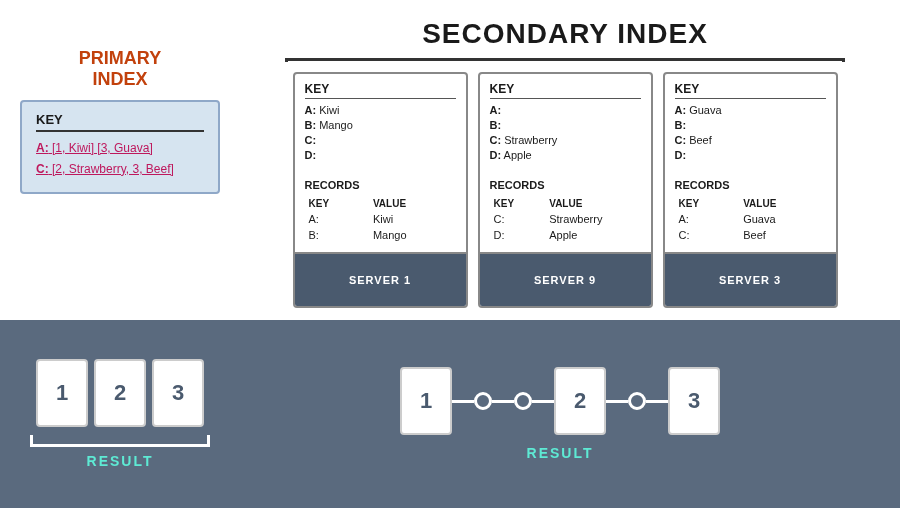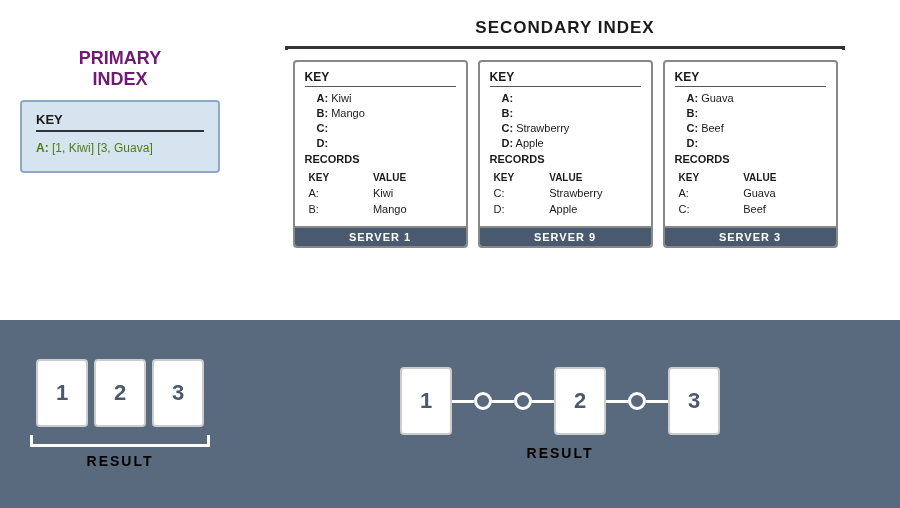--- a/index.html
+++ b/index.html
@@ -35,56 +35,57 @@
       flex-direction: column;
       align-items: center;
       margin-right: 30px;
       margin-top: 30px;
     }
     .primary-index-title {
       font-size: 18px;
       font-weight: bold;
       text-align: center;
       margin-bottom: 10px;
-      color: #701a75;
+      color: #c2410c;
     }
     .primary-card {
       border: 2px solid #8fa8c8;
       background: #d6e4f0;
       border-radius: 4px;
       padding: 10px 14px;
       width: 200px;
     }
     .primary-card .key-header {
       font-weight: bold;
       font-size: 13px;
       border-bottom: 2px solid #333;
       margin-bottom: 8px;
       padding-bottom: 3px;
       color: #1a1a1a;
     }
     .primary-card .key-row {
       font-size: 12px;
-      color: #4d7c0f;
+      color: #be185d;
       margin-bottom: 4px;
       line-height: 1.4;
+      text-decoration: underline;
     }
     .primary-card .key-row span {
       font-weight: bold;
     }
 
     
     .secondary-index-wrapper {
       flex: 1;
       display: flex;
       flex-direction: column;
       align-items: center;
     }
     .secondary-index-title {
-      font-size: 17px;
+      font-size: 28px;
       font-weight: bold;
       color: #1a1a1a;
       margin-bottom: 8px;
       letter-spacing: 1px;
     }
     .secondary-bracket {
       width: 560px;
       height: 4px;
       border-top: 3px solid #333;
       border-left: 3px solid #333;
@@ -114,51 +115,50 @@
       font-size: 12px;
       border-bottom: 1px solid #555;
       margin-bottom: 5px;
       padding-bottom: 2px;
       color: #1a1a1a;
     }
     .server-card .card-key-row {
       font-size: 11px;
       color: #1a1a1a;
       margin-bottom: 3px;
-      margin-left: 12px;
     }
     .server-card .card-key-row span {
       font-weight: bold;
     }
     .server-card .records-header {
       font-weight: bold;
       font-size: 11px;
       color: #1a1a1a;
-      margin-top: 4px;
+      margin-top: 18px;
       margin-bottom: 4px;
     }
     .server-card .records-table {
       width: 100%;
       font-size: 11px;
     }
     .server-card .records-table .col-header {
       font-weight: bold;
       font-size: 10px;
     }
     .server-card .records-table td {
       padding: 1px 2px;
       color: #1a1a1a;
     }
     .server-footer {
       background: #4a5a6e;
       color: #fff;
       text-align: center;
       font-size: 11px;
       font-weight: bold;
-      padding: 3px;
+      padding: 20px;
       letter-spacing: 1px;
     }
 
     
     .result-group {
       display: flex;
       flex-direction: column;
       align-items: center;
     }
     .result-cards {
@@ -176,21 +176,21 @@
       display: flex;
       align-items: center;
       justify-content: center;
       font-size: 22px;
       font-weight: bold;
       color: #4a5a6e;
     }
     .result-label {
       font-size: 14px;
       font-weight: bold;
-      color: #000000;
+      color: #5eead4;
       letter-spacing: 2px;
     }
     .pipeline-card {
       width: 52px;
       height: 68px;
       background: #fff;
       border-radius: 4px;
       border: 2px solid #ccc;
       display: flex;
       align-items: center;
@@ -210,20 +210,21 @@
 </head>
 <body>
 
 <div class="top-section">
 
   <div class="primary-index">
     <div class="primary-index-title">PRIMARY<br>INDEX</div>
     <div class="primary-card">
       <div class="key-header">KEY</div>
       <div class="key-row"><span>A:</span> [1, Kiwi] [3, Guava]</div>
+      <div class="key-row"><span>C:</span> [2, Strawberry, 3, Beef]</div>
     </div>
   </div>
 
   <div class="secondary-index-wrapper">
     <div class="secondary-index-title">SECONDARY INDEX</div>
     <div class="secondary-bracket"></div>
     <div class="secondary-servers">
 
       <div class="server-card">
         <div class="top-section-card">

